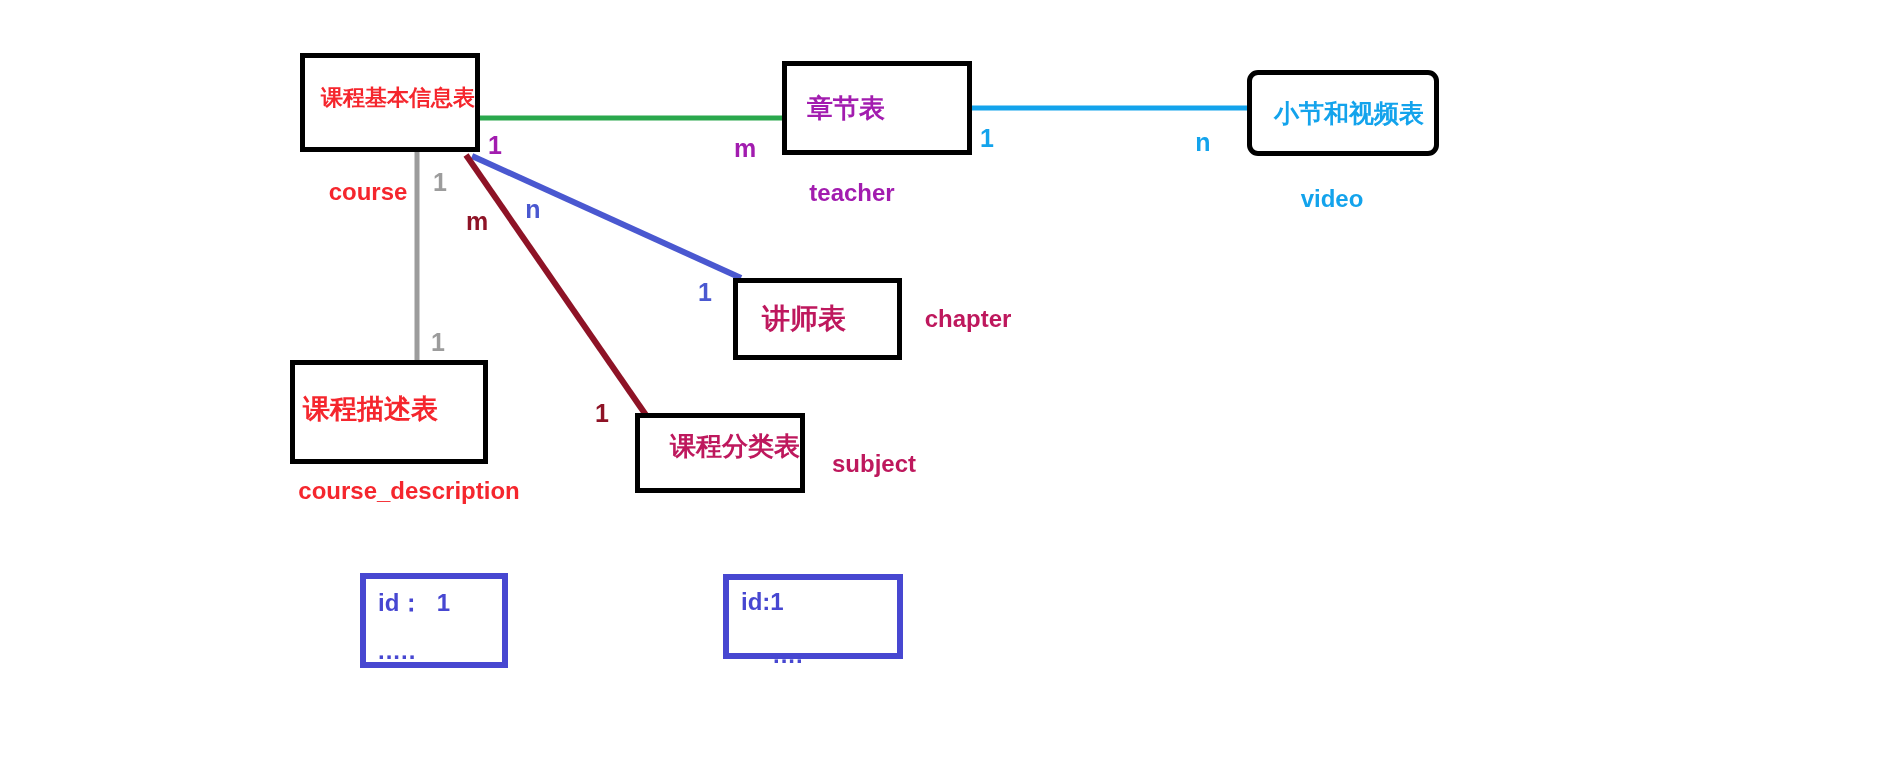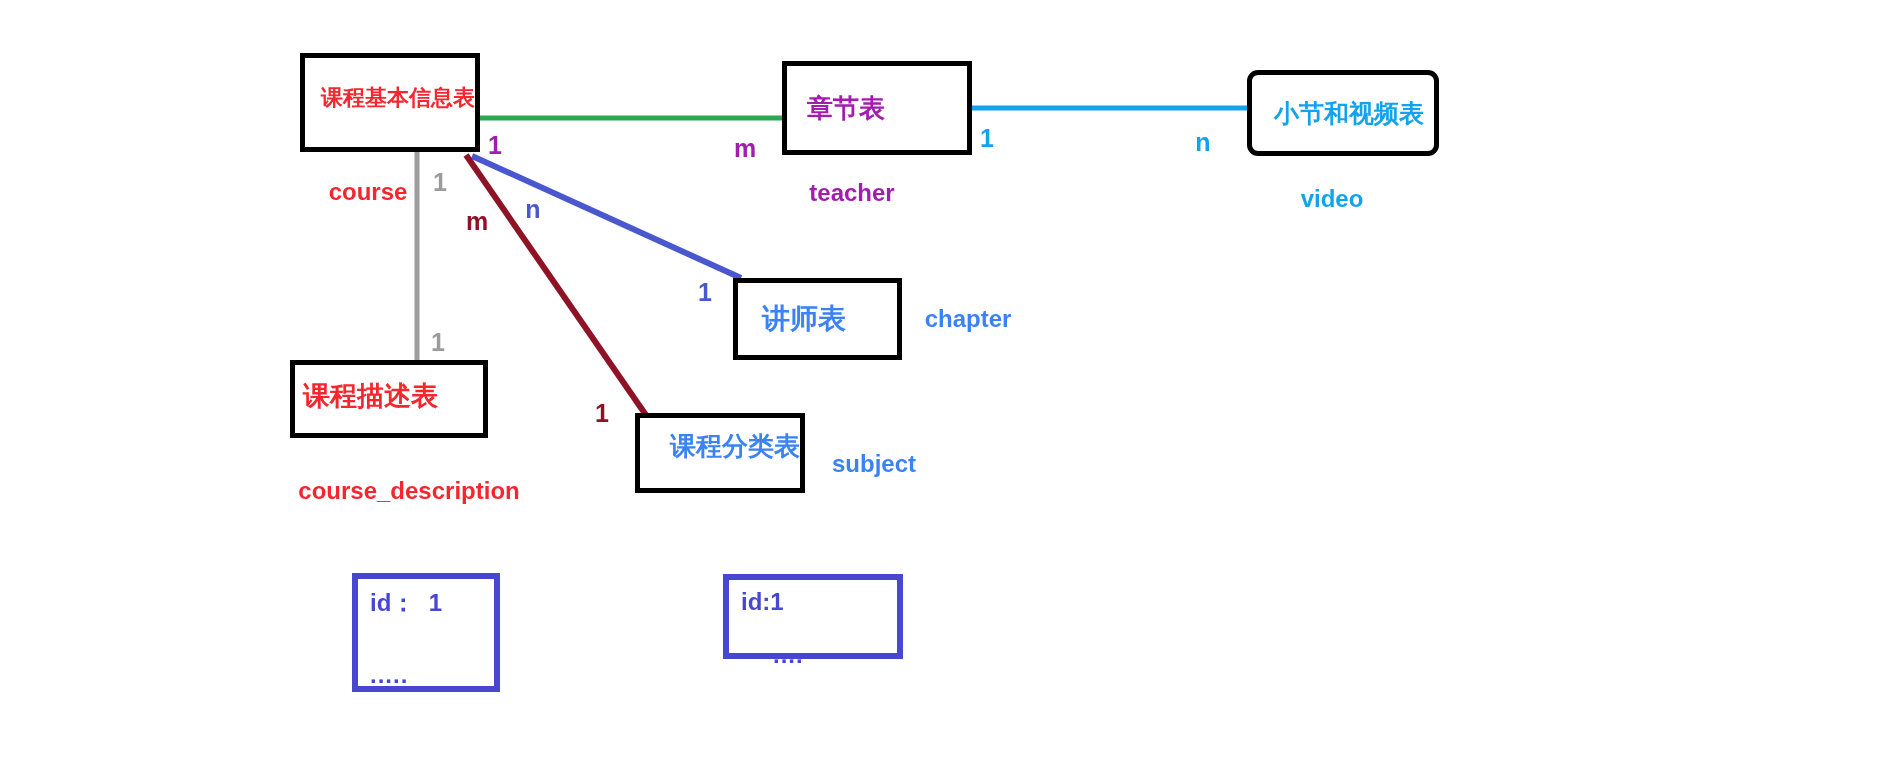--- a/index.html
+++ b/index.html
@@ -30,21 +30,21 @@
     align-items: center;
     z-index: 2;
   }
   .entity .title {
     font-weight: bold;
     white-space: nowrap;
   }
   .t-red    { color: #f5262d; }
   .t-green  { color: #a21caf; }
   .t-cyan   { color: #13a3ec; }
-  .t-black  { color: #3b82f6; }
+  .t-black  { color: #be185d; }
   .t-gray   { color: #9c9c9c; }
   .t-maroon { color: #8e1326; }
   .t-blue   { color: #4a58d0; }
   .t-note   { color: #4747d1; }
 
   .ent-label {
     position: absolute;
     transform: translateX(-50%);
     font-weight: bold;
     font-size: 24px;
@@ -63,32 +63,32 @@
   .ent-course       { left: 300px; top: 53px;  width: 180px; height: 99px; justify-content: flex-end; }
   .ent-course .title { font-size: 22px; padding-left: 14px; margin-top: -10px; }
   .ent-chapter      { left: 782px; top: 61px;  width: 190px; height: 94px; }
   .ent-chapter .title { font-size: 26px; padding-left: 20px; }
   .ent-video        { left: 1247px; top: 70px; width: 192px; height: 86px; border-radius: 11px; }
   .ent-video .title { font-size: 25px; padding-left: 22px; }
   .ent-teacher      { left: 733px; top: 278px; width: 169px; height: 82px; }
   .ent-teacher .title { font-size: 28px; padding-left: 24px; }
   .ent-subject      { left: 635px; top: 413px; width: 170px; height: 80px; }
   .ent-subject .title { font-size: 26px; padding-left: 30px; margin-top: -14px; }
-  .ent-cdesc        { left: 290px; top: 360px; width: 198px; height: 78px; }
+  .ent-cdesc        { left: 290px; top: 360px; width: 198px; height: 104px; }
   .ent-cdesc .title { font-size: 27px; padding-left: 8px; margin-top: -6px; }
 
   
   .note {
     position: absolute;
     box-sizing: border-box;
     border: 6px solid #4747d1;
     background: #ffffff;
     z-index: 2;
   }
-  .note-1 { left: 352px; top: 573px; width: 148px; height: 119px; }
+  .note-1 { left: 360px; top: 573px; width: 148px; height: 95px; }
   .note-2 { left: 723px; top: 574px; width: 180px; height: 85px; }
   .note .line1 {
     position: absolute;
     left: 12px; top: 8px;
     font-weight: bold;
     font-size: 24px;
     white-space: pre;
   }
   .note .dots {
     position: absolute;

